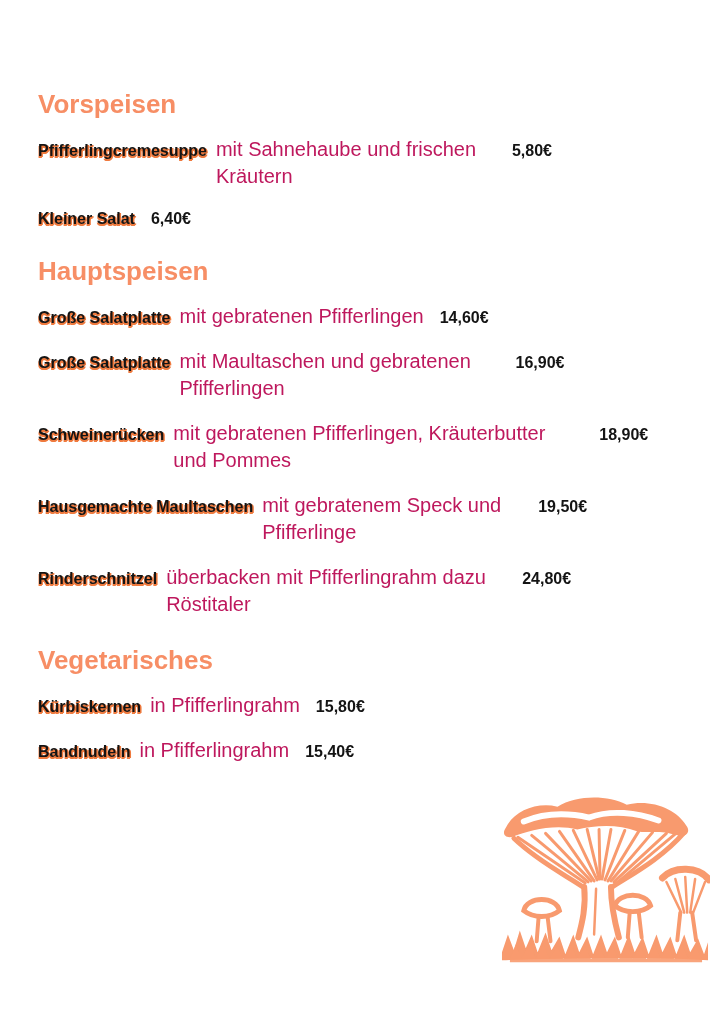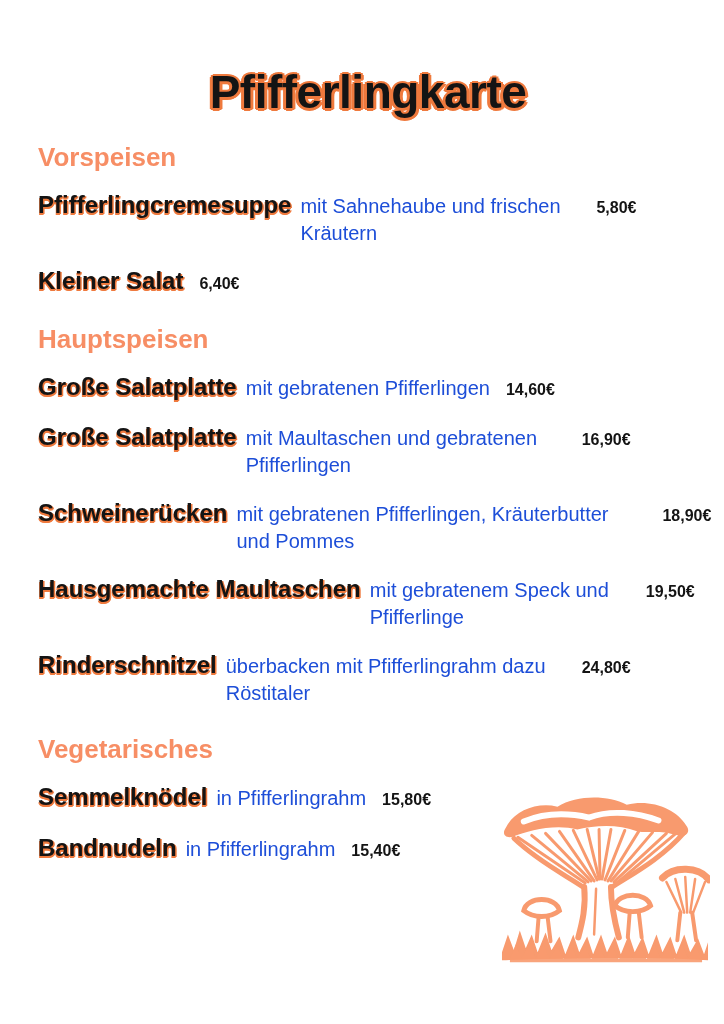--- a/index.html
+++ b/index.html
@@ -52,34 +52,34 @@
 
   
   .item {
     display: flex;
     align-items: baseline;
     gap: 9px;
     margin-bottom: 18px;
     line-height: 1.35;
   }
   .dish {
-    font-size: 24px;
+    font-size: 16px;
     font-weight: bold;
     white-space: nowrap;
     flex-shrink: 0;
     color: var(--ink, #141414);
     text-shadow:
       0.5px 1.8px 0 var(--outline, #ef7a3e),
      -0.5px 1.8px 0 var(--outline, #ef7a3e),
       1.5px 1.2px 0 var(--outline, #ef7a3e);
   }
   .desc {
     font-size: 20px;
     font-weight: normal;
-    color: #1d4ed8;
+    color: #be185d;
   }
   .price {
     font-size: 16px;
     font-weight: bold;
     white-space: nowrap;
     flex-shrink: 0;
     margin-left: 7px;
     color: var(--ink, #141414);
   }
 
@@ -98,21 +98,20 @@
     width: 210px;
     height: 180px;
     color: var(--illu, #f89a6e);
   }
 </style>
 </head>
 <body>
 
 <main class="menu-page">
 
-  <h1 class="page-title">Pfifferlingkarte</h1>
 
   <section>
     <h2 class="section-heading">Vorspeisen</h2>
 
     <div class="item">
       <span class="dish">Pfifferlingcremesuppe</span>
       <span class="desc w280">mit Sahnehaube und frischen Kräutern</span>
       <span class="price">5,80€</span>
     </div>
 
@@ -155,21 +154,21 @@
       <span class="dish">Rinderschnitzel</span>
       <span class="desc w340">überbacken mit Pfifferlingrahm dazu Röstitaler</span>
       <span class="price">24,80€</span>
     </div>
   </section>
 
   <section>
     <h2 class="section-heading">Vegetarisches</h2>
 
     <div class="item">
-      <span class="dish">Semmelknödel</span>
+      <span class="dish">Kürbiskernen</span>
       <span class="desc">in Pfifferlingrahm</span>
       <span class="price">15,80€</span>
     </div>
 
     <div class="item">
       <span class="dish">Bandnudeln</span>
       <span class="desc">in Pfifferlingrahm</span>
       <span class="price">15,40€</span>
     </div>
   </section>

